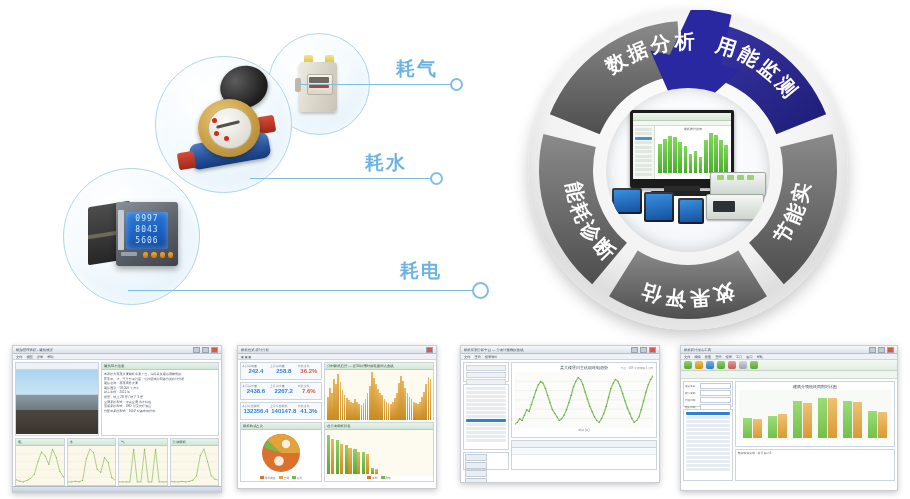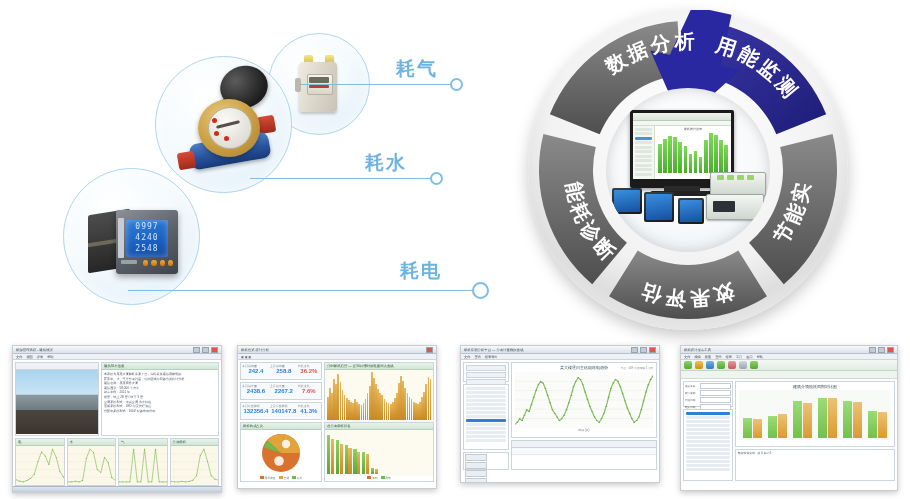--- a/index.html
+++ b/index.html
@@ -60,21 +60,21 @@
   .wm-dot.c{left:48px;top:70px;}
   .wm-blue{position:absolute;left:14px;top:72px;width:80px;height:26px;border-radius:8px;
     background:linear-gradient(180deg,#4f7fc4 0%,#28539c 55%,#173a78 100%);
     transform:rotate(-10deg);box-shadow:0 2px 4px rgba(0,0,0,.3);}
   .wm-flange{position:absolute;width:17px;height:17px;border-radius:3px;
     background:linear-gradient(180deg,#d84b36,#9c2a1b);}
   .wm-flange.l{left:2px;top:86px;transform:rotate(-10deg);}
   .wm-flange.r{left:82px;top:50px;transform:rotate(-10deg);}
 
   
-  .elecmeter{position:absolute;left:88px;top:204px;width:96px;height:82px;}
+  .elecmeter{position:absolute;left:88px;top:196px;width:96px;height:82px;}
   .em-back{position:absolute;left:0px;top:8px;width:42px;height:58px;
     background:linear-gradient(180deg,#4d4d4d,#262626);transform:skewY(-9deg);border-radius:2px;}
   .em-backline{position:absolute;left:0px;top:36px;width:42px;height:4px;background:#6e6a5a;transform:skewY(-9deg);}
   .em-front{position:absolute;left:28px;top:6px;width:62px;height:64px;border-radius:3px;
     background:linear-gradient(150deg,#8d9199 0%,#5d636b 50%,#3f444b 100%);
     box-shadow:0 3px 6px rgba(0,0,0,.35);}
   .em-lcd{position:absolute;left:38px;top:16px;width:42px;height:36px;border-radius:2px;
     background:linear-gradient(170deg,#2f7fd8 0%,#1a5fbf 60%,#134a9c 100%);
     box-shadow:inset 0 0 6px rgba(255,255,255,.35);
     font-family:"DejaVu Sans Mono","Liberation Mono",monospace;
@@ -212,22 +212,22 @@
         <div class="wm-dot c"></div>
     </div>
 
     <div class="elecmeter">
       <div class="em-back"></div>
       <div class="em-backline"></div>
       <div class="em-front"></div>
       <div class="em-strip"></div>
       <div class="em-lcd">
         <div>0997</div>
-        <div>4240</div>
-        <div>2548</div>
+        <div>8043</div>
+        <div>5606</div>
       </div>
       <div class="em-brand"></div>
       <div class="em-btns">
           <i class="em-btn"></i>
           <i class="em-btn"></i>
           <i class="em-btn"></i>
           <i class="em-btn"></i>
         </div>
     </div>
 

